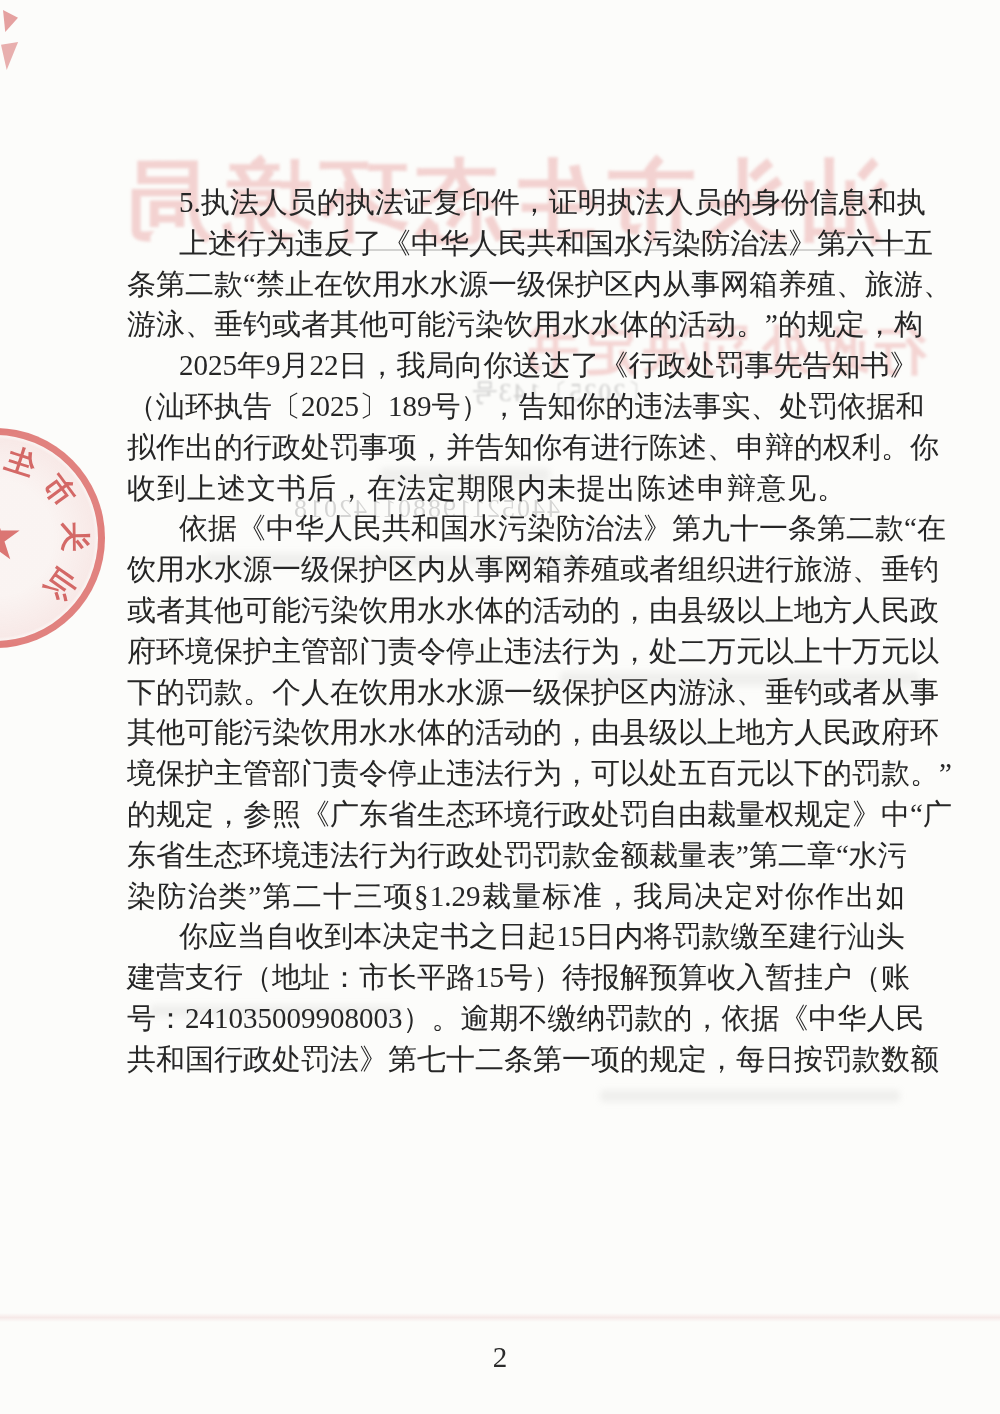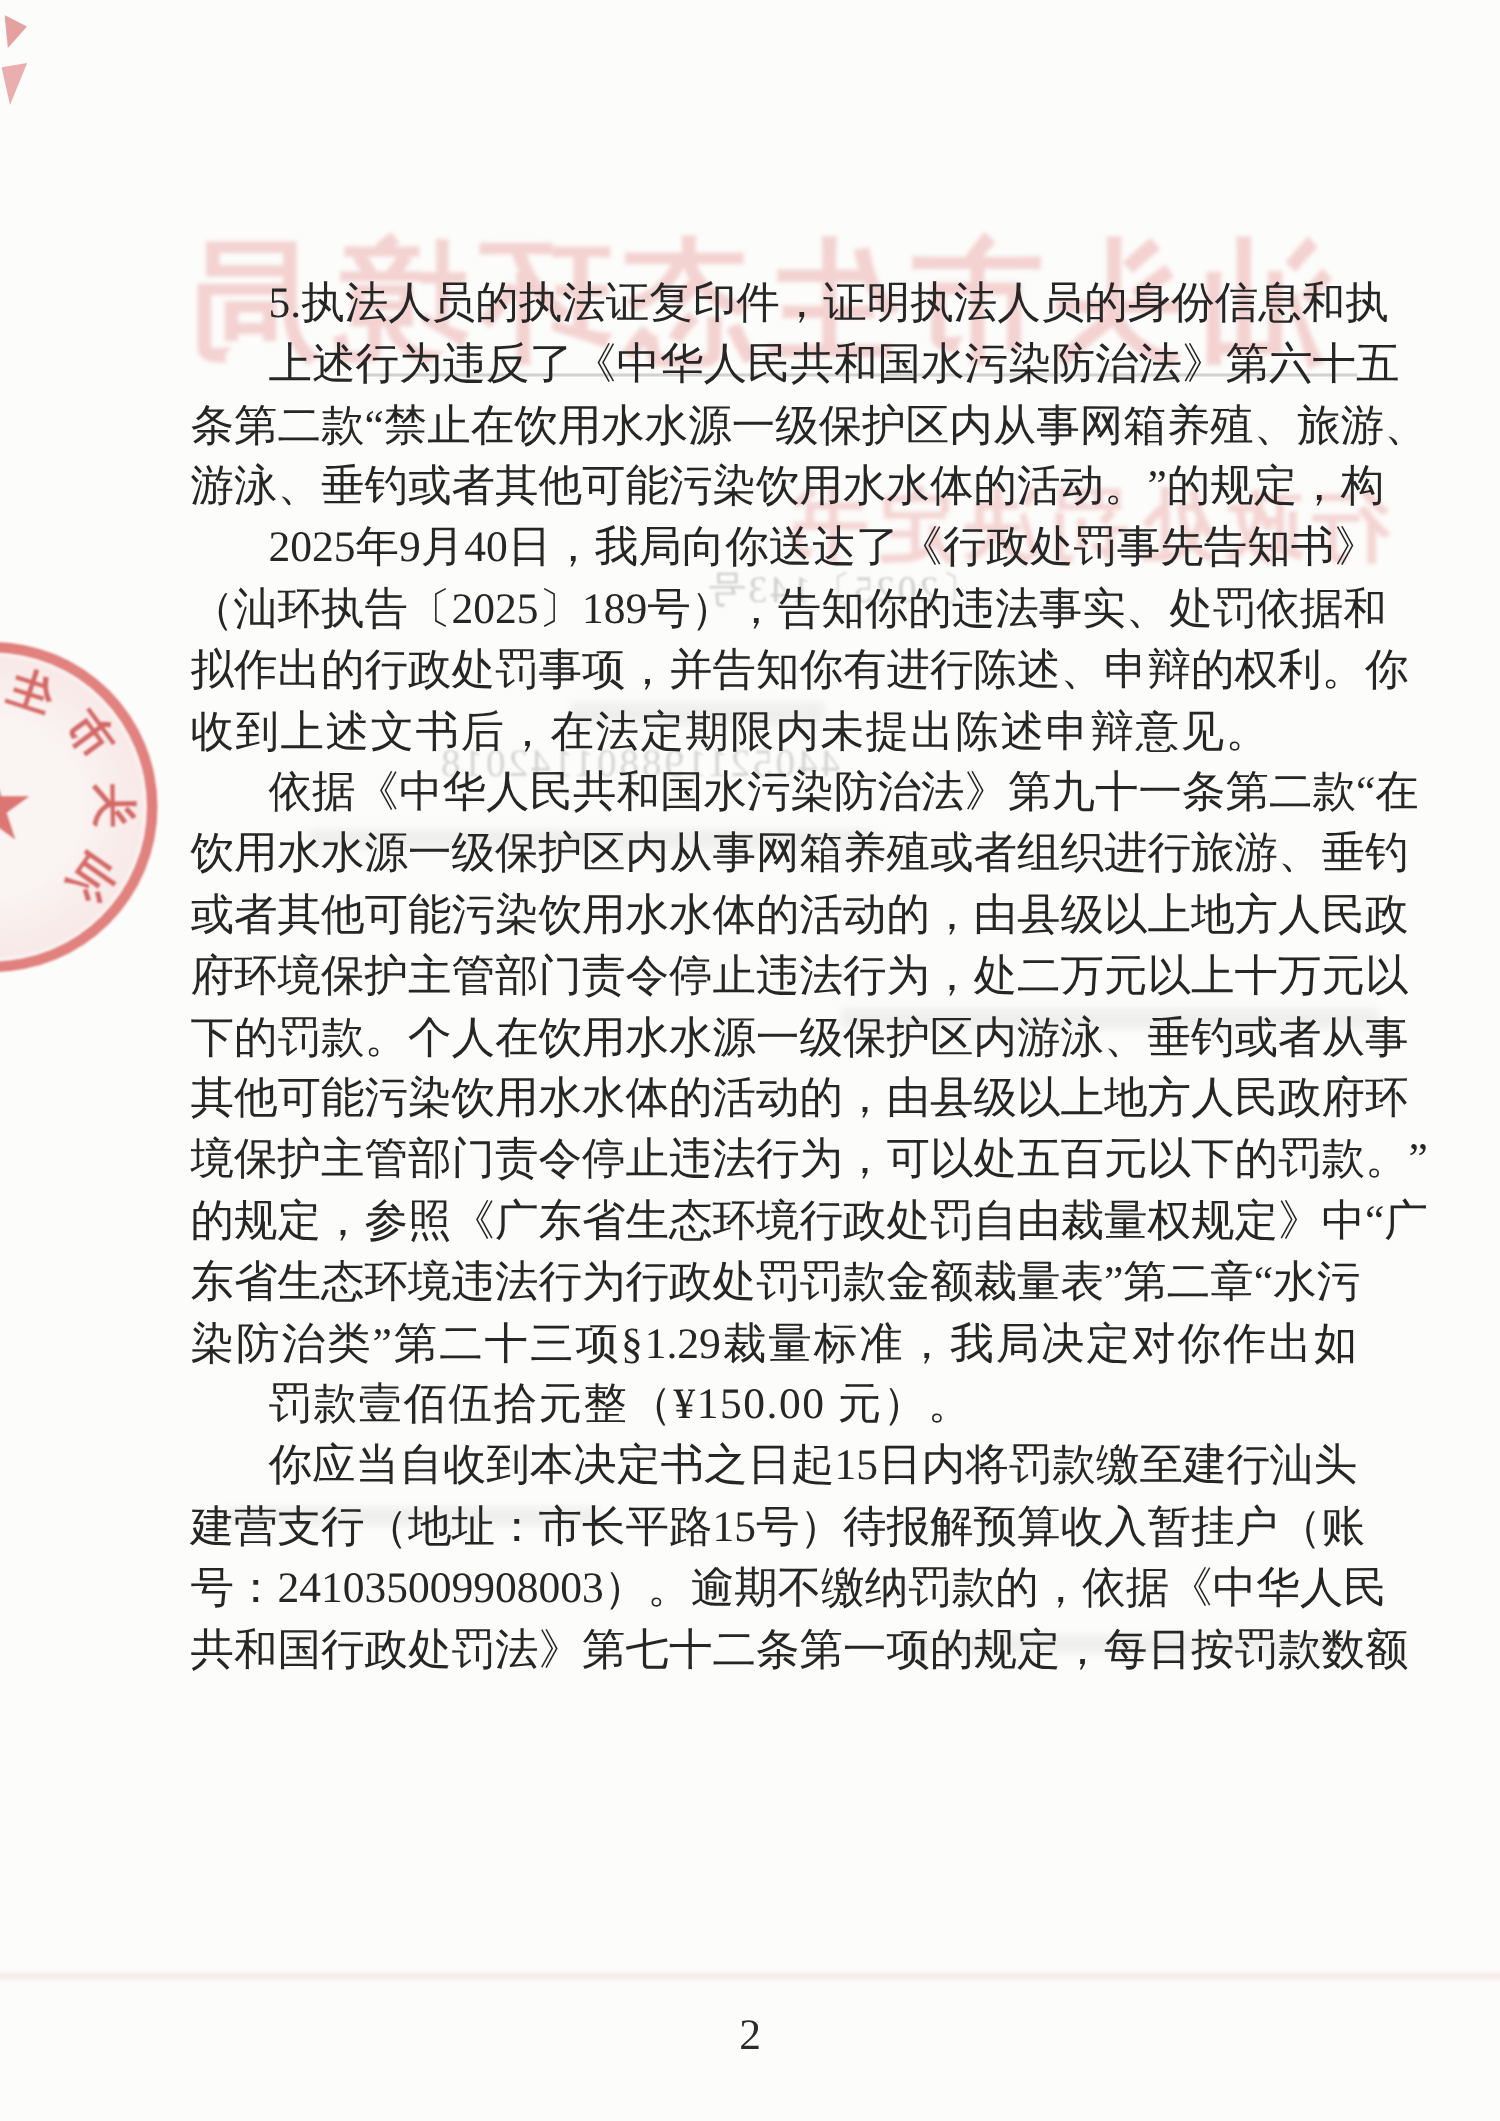--- a/index.html
+++ b/index.html
@@ -293,21 +293,21 @@
         <span>规</span>
         <span>定</span>
         <span>，</span>
         <span>构</span>
       </div>
       <div class="line fill indent">
         <span>2025</span>
         <span>年</span>
         <span>9</span>
         <span>月</span>
-        <span>40</span>
+        <span>22</span>
         <span>日</span>
         <span>，</span>
         <span>我</span>
         <span>局</span>
         <span>向</span>
         <span>你</span>
         <span>送</span>
         <span>达</span>
         <span>了</span>
         <span>《</span>
@@ -673,21 +673,20 @@
         <span>我</span>
         <span>局</span>
         <span>决</span>
         <span>定</span>
         <span>对</span>
         <span>你</span>
         <span>作</span>
         <span>出</span>
         <span>如</span>
       </div>
-      <div class="line indent">罚款壹佰伍拾元整（¥150.00 元）。</div>
       <div class="line fill indent">
         <span>你</span>
         <span>应</span>
         <span>当</span>
         <span>自</span>
         <span>收</span>
         <span>到</span>
         <span>本</span>
         <span>决</span>
         <span>定</span>

